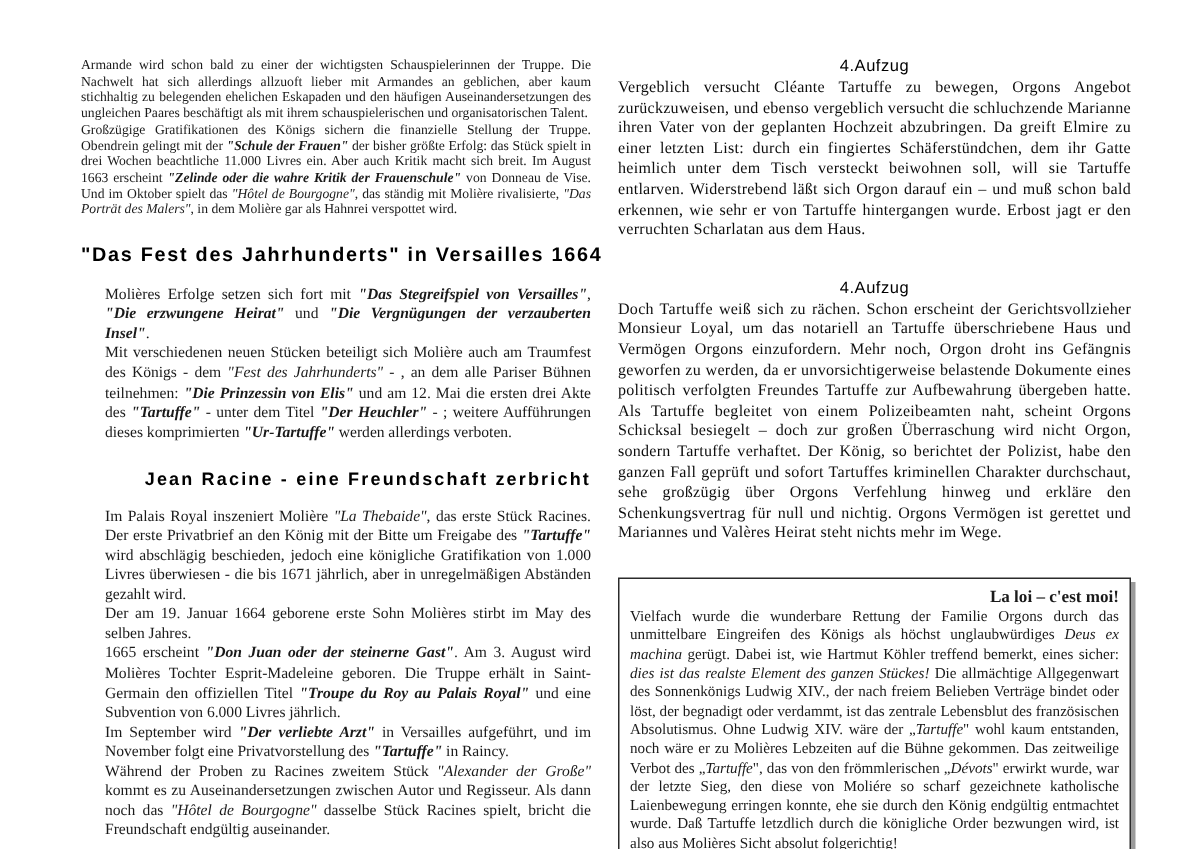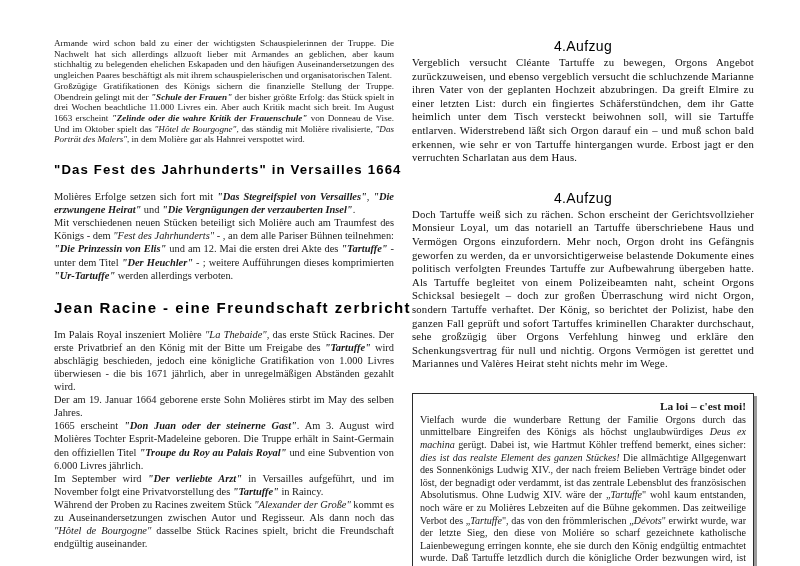--- a/index.html
+++ b/index.html
@@ -37,21 +37,21 @@
     width: 342px;
     margin-left: 18px;
   }
 
   
   .serif-p {
     font-family: "Liberation Serif", serif;
     font-size: 10.4px;
     line-height: 13.1px;
     text-align: justify;
-    margin: 0 0 0 0;
+    margin: 0 0 0 16px;
     -webkit-hyphens: none;
     hyphens: none;
     word-spacing: -0.1px;
   }
   .serif-p + .serif-p { margin-top: 0; }
   .small-p {
     font-family: "Liberation Serif", serif;
     font-size: 9.1px;
     line-height: 10.7px;
     text-align: justify;
@@ -64,26 +64,26 @@
   .sect-heading {
     font-family: "Liberation Sans", sans-serif;
     font-weight: bold;
     font-size: 13.2px;
     letter-spacing: 1.15px;
     text-align: center;
     white-space: nowrap;
     color: #000;
   }
   .sect-heading.h1 { margin: 17px 0 13px 0; }
-  .sect-heading.h2 { margin: 17px 0 12px 0; font-size: 15px; letter-spacing: 1.45px;}
+  .sect-heading.h2 { margin: 17px 0 12px 0; font-size: 12px; letter-spacing: 1.45px; text-align: right;}
 
   
   .sans-head {
     font-family: "Liberation Sans", sans-serif;
-    font-size: 14px;
+    font-size: 11px;
     text-align: center;
     letter-spacing: 0.35px;
     margin: 0 0 2px 0;
     color: #000;
   }
   .sans-p {
     font-family: Liberation Serif, serif;
     font-size: 10.7px;
     line-height: 13.6px;
     text-align: justify;

